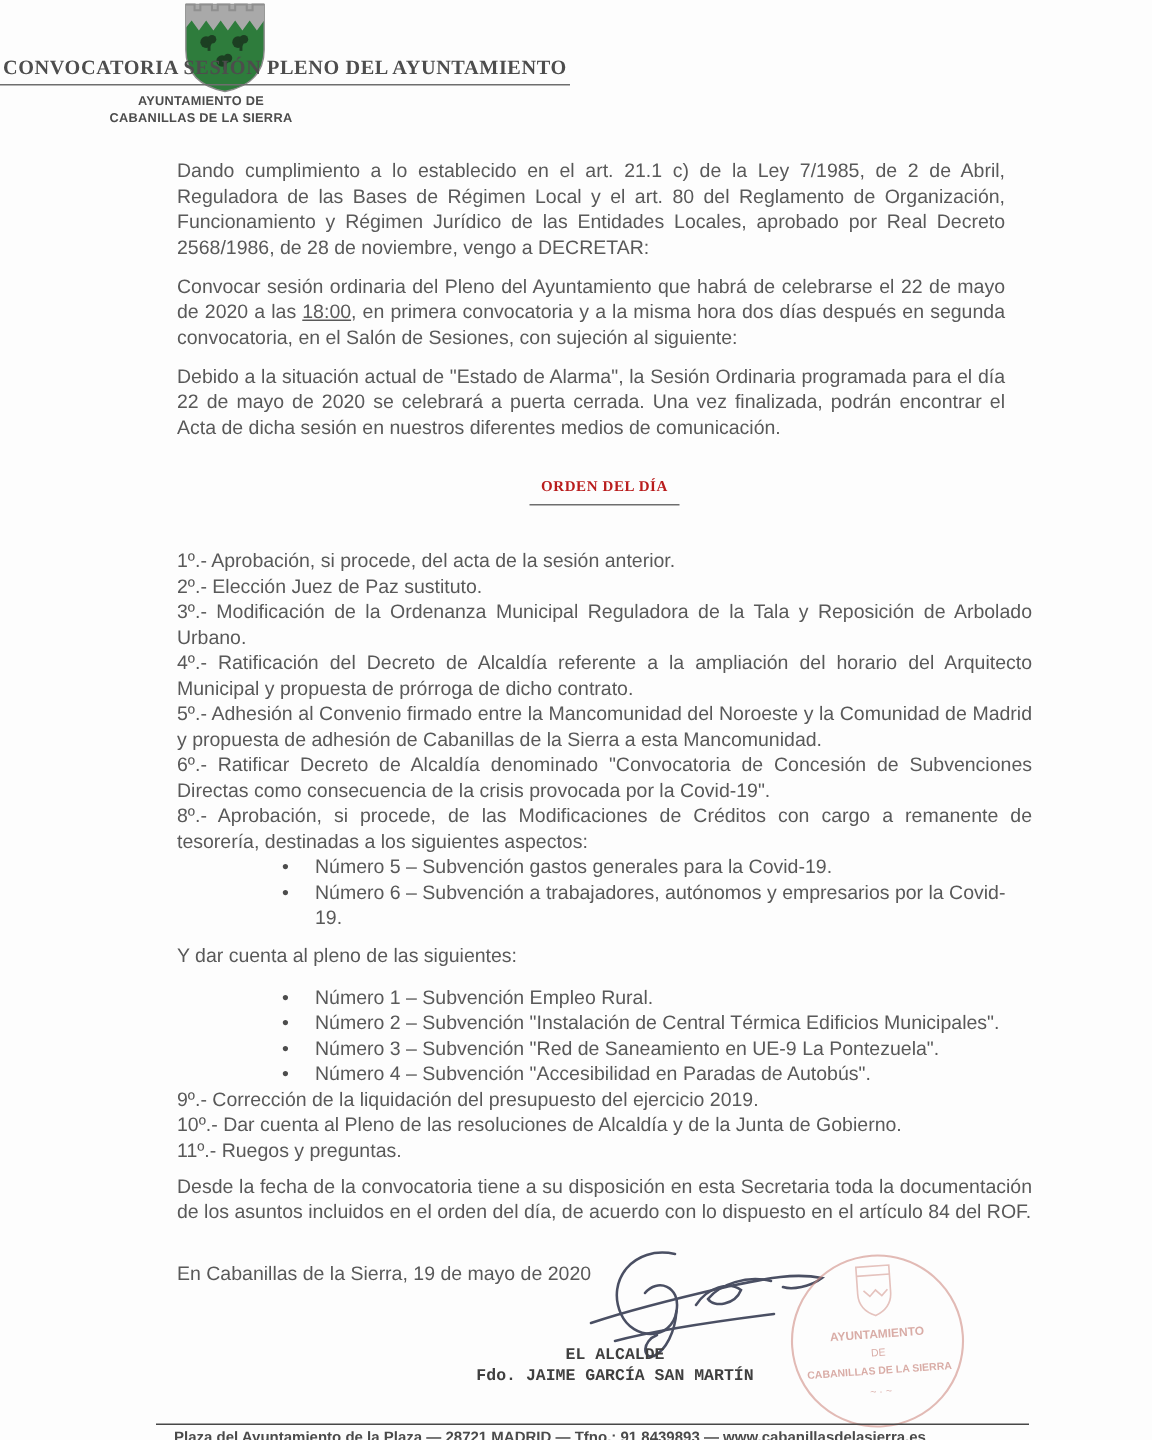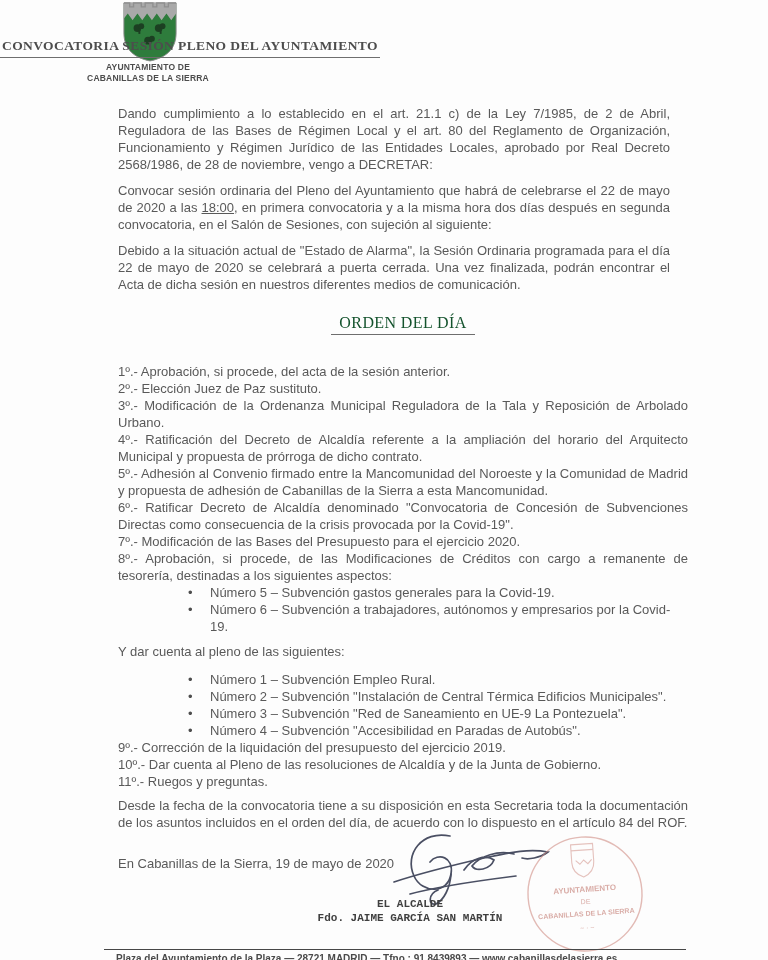--- a/index.html
+++ b/index.html
@@ -5,21 +5,21 @@
   html,body{margin:0;padding:0;background:#e9e9e9;}
   .page{
     position:relative;width:768px;height:960px;background:#fdfdfd;
     overflow:hidden;font-family:"Liberation Sans",sans-serif;
     color:#585858;margin:0 auto;
   }
   
   .hdr{position:relative;height:105px;}
   .shield{position:absolute;left:121px;top:0px;width:58px;height:62px;}
   .org{
-    position:absolute;left:80px;top:62px;width:136px;text-align:center;
+    position:absolute;left:66px;top:62px;width:136px;text-align:center;
     font-size:8.5px;font-weight:bold;color:#4c4c4c;line-height:10.5px;
     letter-spacing:.2px;
   }
   .doc-title{
     position:absolute;left:0;right:0;top:36px;text-align:left;
   }
   .doc-title span{
     display:inline-block;font-family:"Liberation Serif",serif;font-weight:bold;
     font-size:13.5px;color:#4d4d4d;letter-spacing:.4px;
     border-bottom:1.4px solid #6e6e6e;padding:0 2px 3px 2px;
@@ -27,22 +27,22 @@
   
   .body{
     position:relative;margin:0 80px 0 118px;width:570px;
     font-size:13px;line-height:17px;text-align:justify;color:#595959;
   }
   .para{margin:0 18px 9px 0;}
   .heading{
     text-align:center;margin:22px 0 28px 0;line-height:16px;text-align:center;
   }
   .heading span{
-    display:inline-block;font-family:"Liberation Serif",serif;font-weight:normal;
-    font-size:16px;color:#14532d;letter-spacing:.4px;
+    display:inline-block;font-family:"Liberation Serif",serif;font-weight:bold;
+    font-size:10px;color:#b91c1c;letter-spacing:.4px;
     border-bottom:1.3px solid #6e6e6e;padding:0 8px 3px 8px;
   }
   .item{margin:0;}
   .group-a{margin-top:0;}
   .interlude{margin:8px 0 0 0;}
   .group-b{margin-top:11px;}
   .tail{}
   .closing{margin:7px 0 0 0;}
   .date-line{margin:24px 0 0 0;text-align:left;}
   .brow{display:flex;padding-left:70px;}
@@ -114,21 +114,20 @@
       <span>ORDEN DEL DÍA</span>
     </div>
 
     <div>
       <div class="item">1º.- Aprobación, si procede, del acta de la sesión anterior.</div>
       <div class="item">2º.- Elección Juez de Paz sustituto.</div>
       <div class="item">3º.- Modificación de la Ordenanza Municipal Reguladora de la Tala y Reposición de Arbolado Urbano.</div>
       <div class="item">4º.- Ratificación del Decreto de Alcaldía referente a la ampliación del horario del Arquitecto Municipal y propuesta de prórroga de dicho contrato.</div>
       <div class="item">5º.- Adhesión al Convenio firmado entre la Mancomunidad del Noroeste y la Comunidad de Madrid y propuesta de adhesión de Cabanillas de la Sierra a esta Mancomunidad.</div>
       <div class="item">6º.- Ratificar Decreto de Alcaldía denominado "Convocatoria de Concesión de Subvenciones Directas como consecuencia de la crisis provocada por la Covid-19".</div>
-      <div class="item">7º.- Modificación de las Bases del Presupuesto para el ejercicio 2020.</div>
       <div class="item">8º.- Aprobación, si procede, de las Modificaciones de Créditos con cargo a remanente de tesorería, destinadas a los siguientes aspectos:</div>
     </div>
 
     <div class="group-a">
       <div class="brow">
           <span class="dot"></span>
           <span class="btxt">Número 5 – Subvención gastos generales para la Covid-19.</span>
         </div>
       <div class="brow">
           <span class="dot"></span>

